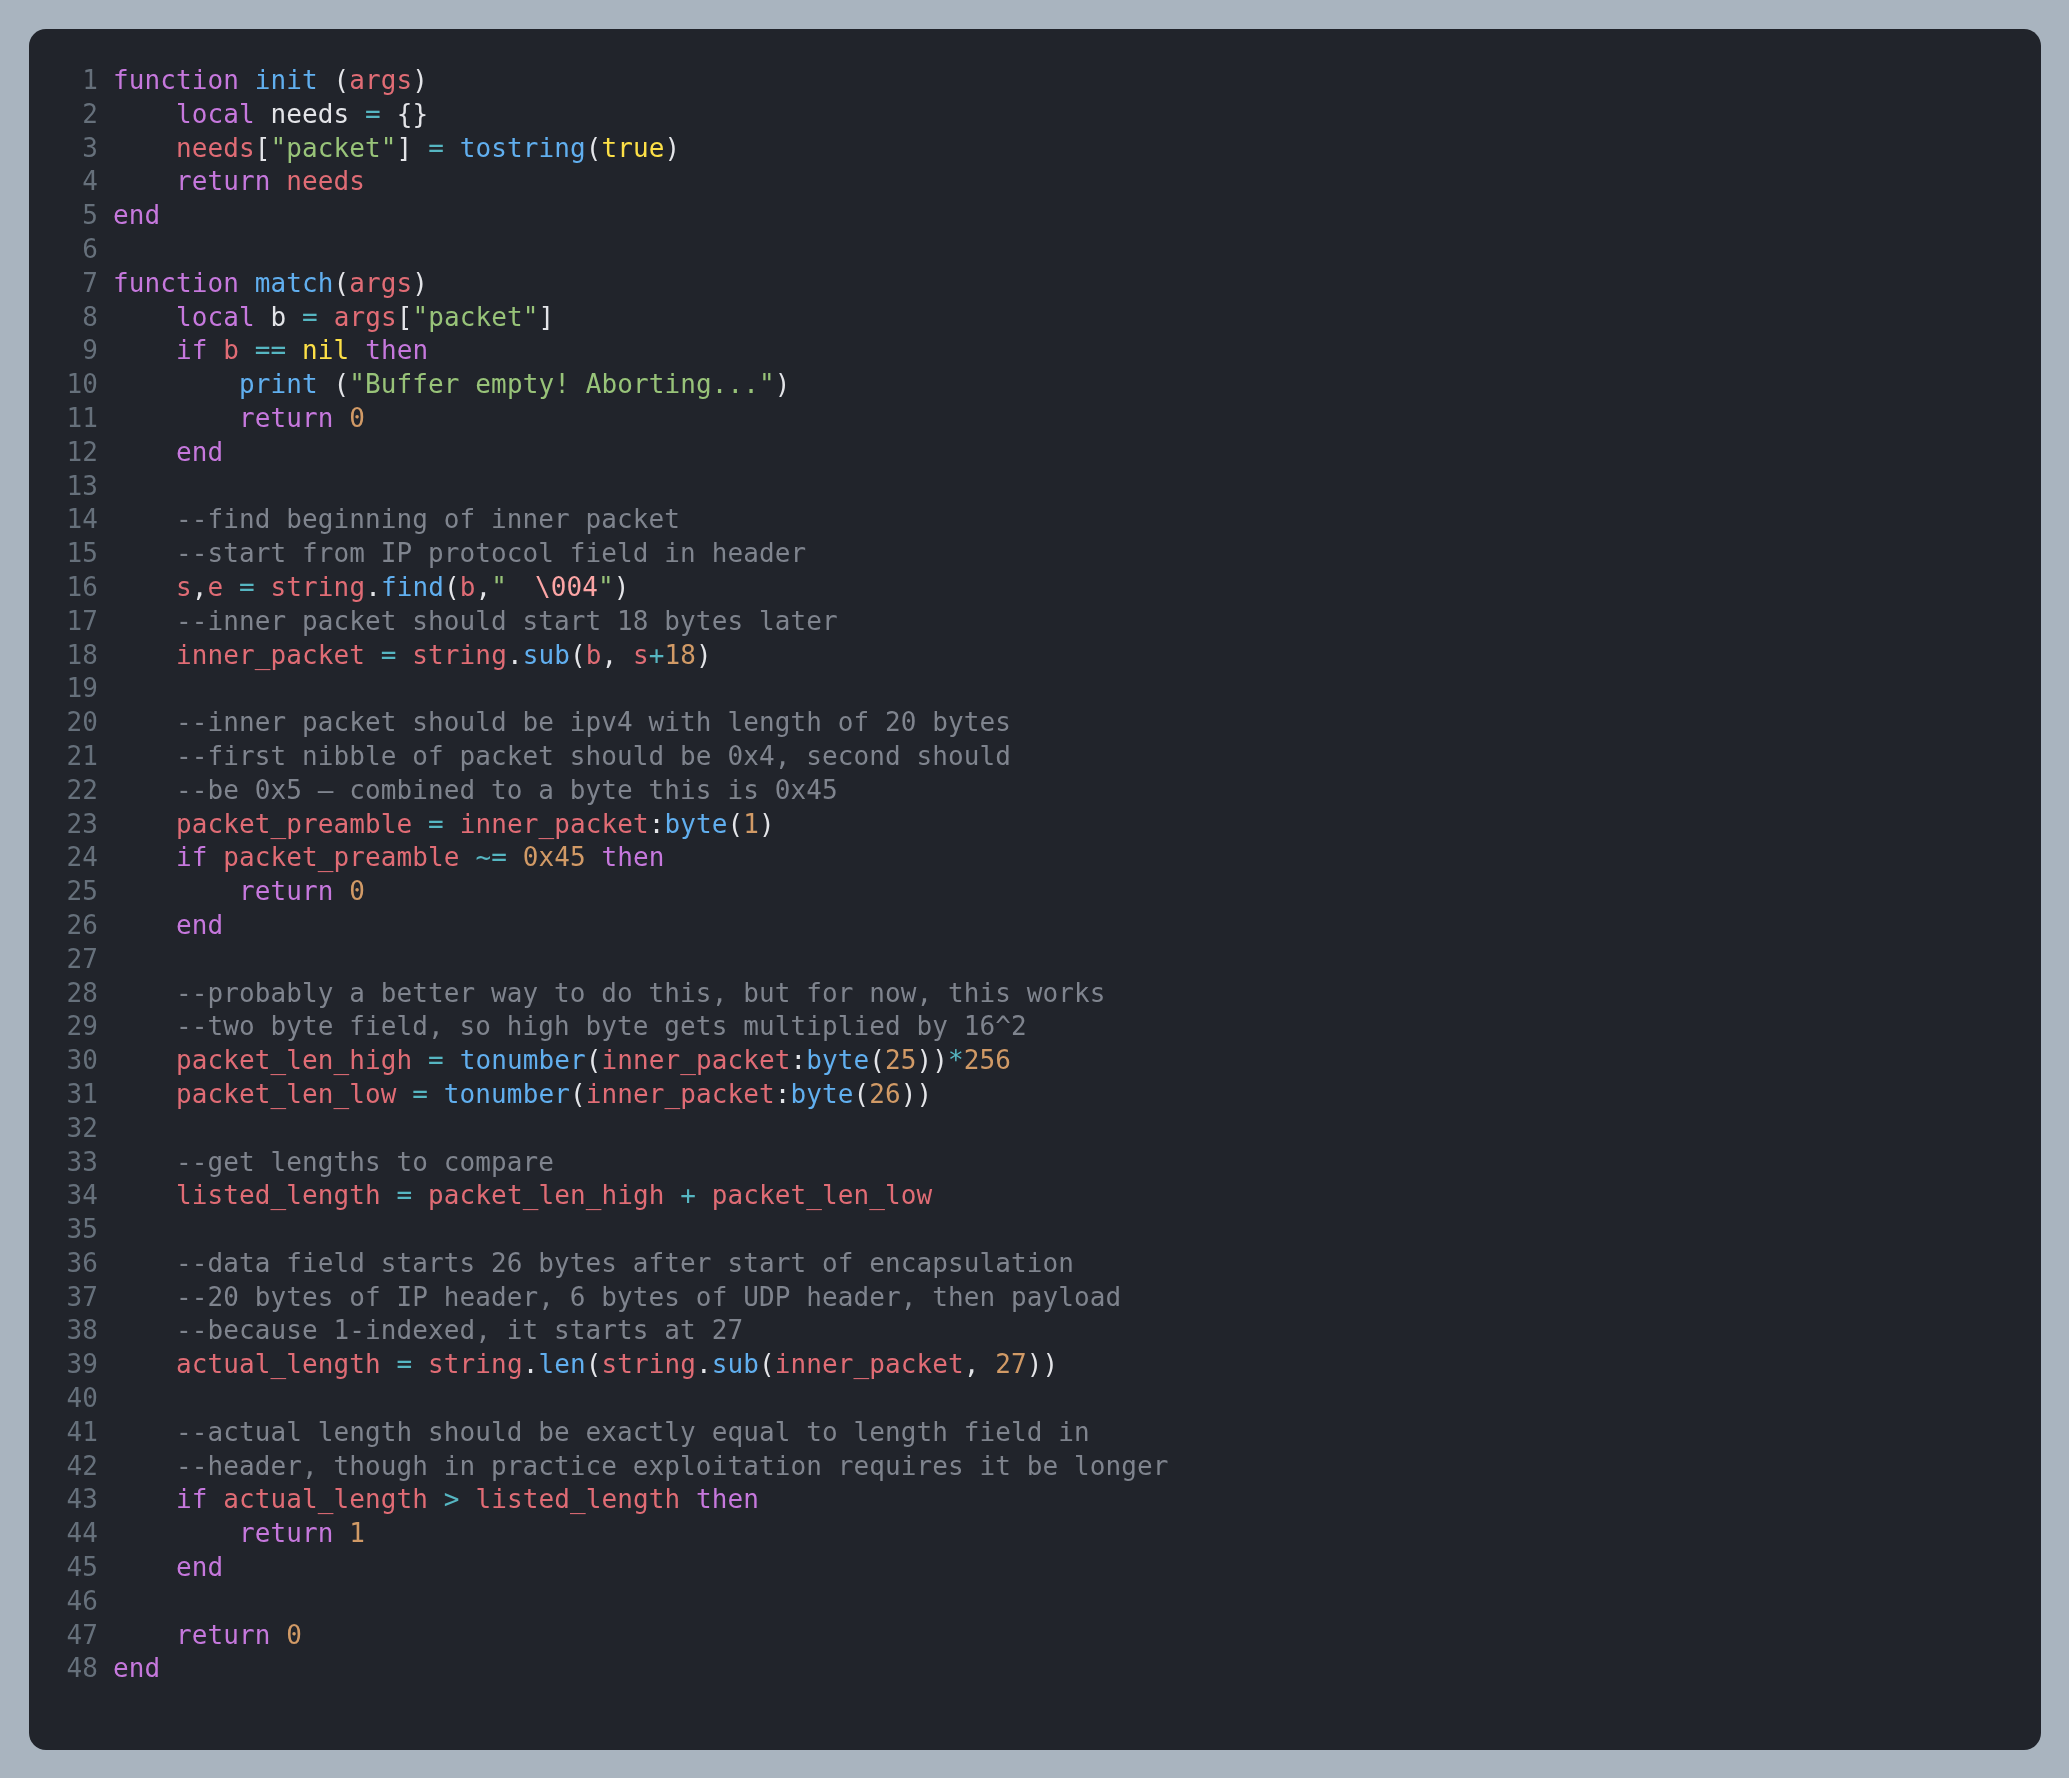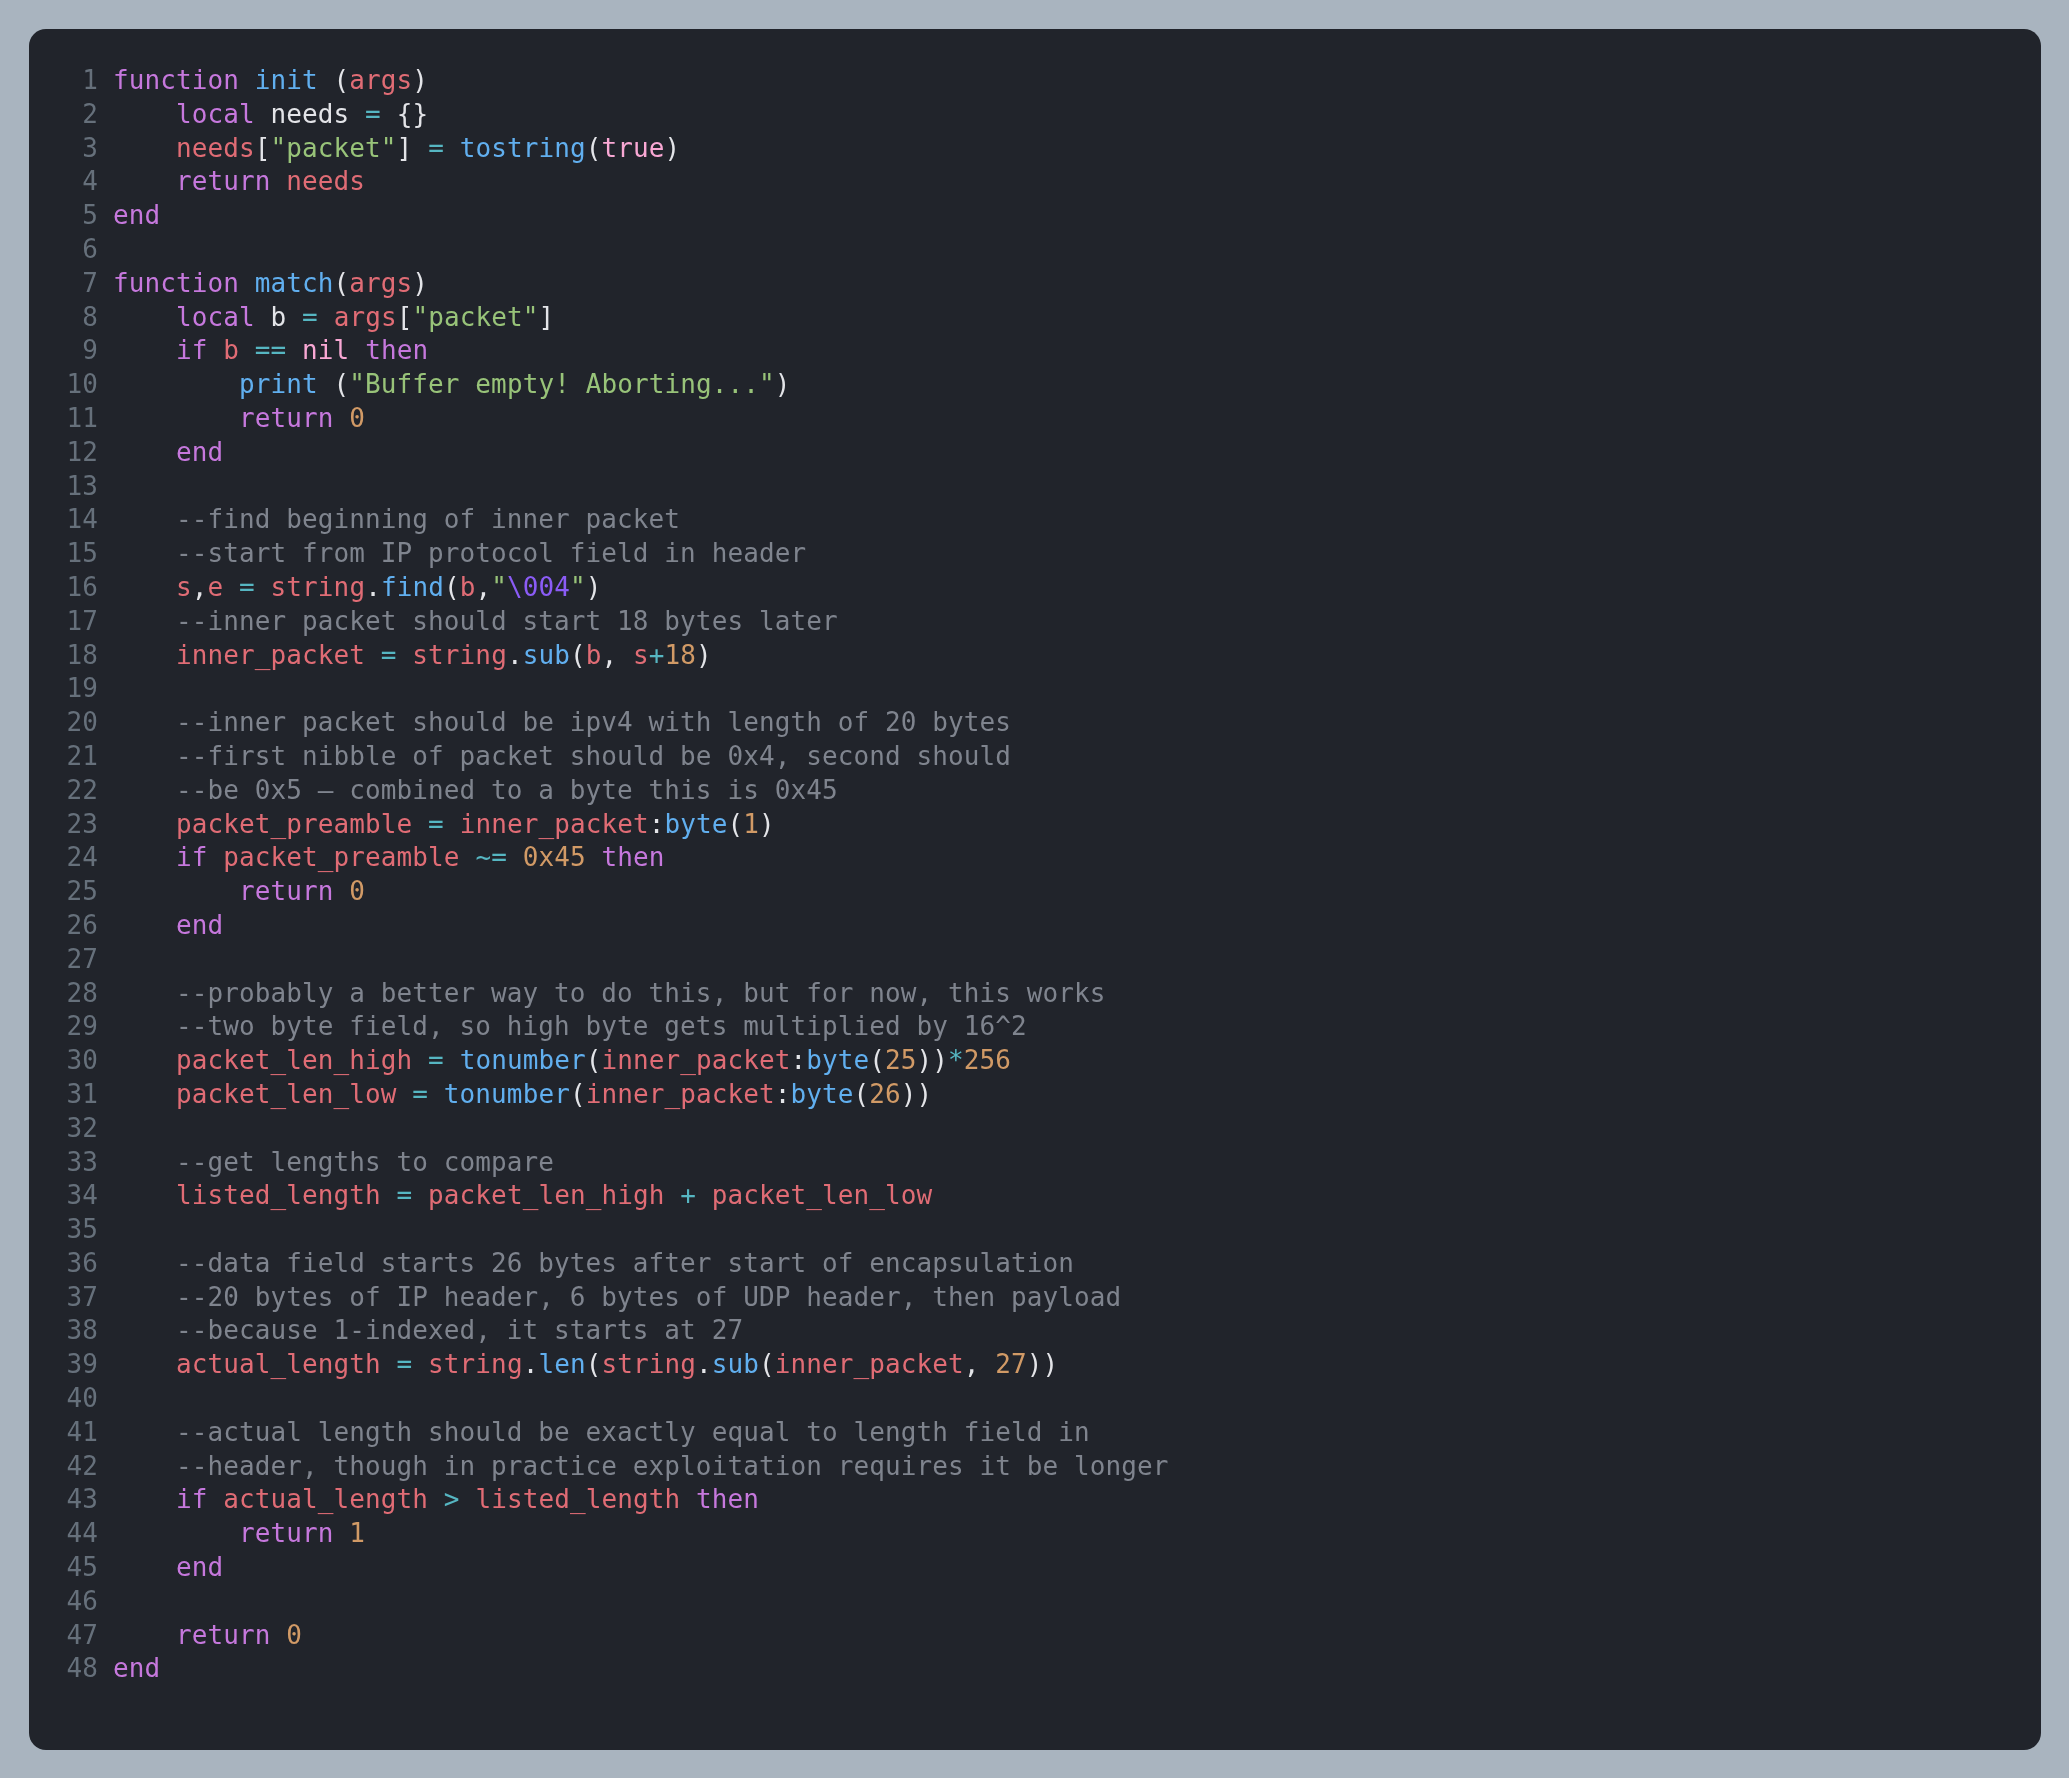--- a/index.html
+++ b/index.html
@@ -48,23 +48,23 @@
   .content {
     flex: 1;
     padding-right: 9px;
   }
   .tok-keyword { color: #c678dd; }
   .tok-plain   { color: #e3e4e8; }
   .tok-bracket { color: #e3e4e8; }
   .tok-ident   { color: #e06c75; }
   .tok-func    { color: #61afef; }
   .tok-string  { color: #98c379; }
-  .tok-escape  { color: #8b5cf6; }
+  .tok-escape  { color: #fca5a5; margin-left: 28px; }
   .tok-number  { color: #d19a66; }
-  .tok-const   { color: #f9a8d4; }
+  .tok-const   { color: #fde047; }
   .tok-comment { color: #7f848e; }
   .tok-opcyan  { color: #56b6c2; }
 </style>
 </head>
 <body>
 
 <div class="frame">
   <div class="code" id="code-container"><div class="row"><div class="gutter">1</div><div class="content"><span class="tok-keyword">function</span> <span class="tok-func">init</span> <span class="tok-bracket">(</span><span class="tok-ident">args</span><span class="tok-bracket">)</span></div></div><div class="row"><div class="gutter">2</div><div class="content">    <span class="tok-keyword">local</span> <span class="tok-plain">needs</span> <span class="tok-opcyan">=</span> <span class="tok-bracket">{</span><span class="tok-bracket">}</span></div></div><div class="row"><div class="gutter">3</div><div class="content">    <span class="tok-ident">needs</span><span class="tok-bracket">[</span><span class="tok-string">"packet"</span><span class="tok-bracket">]</span> <span class="tok-opcyan">=</span> <span class="tok-func">tostring</span><span class="tok-bracket">(</span><span class="tok-const">true</span><span class="tok-bracket">)</span></div></div><div class="row"><div class="gutter">4</div><div class="content">    <span class="tok-keyword">return</span> <span class="tok-ident">needs</span></div></div><div class="row"><div class="gutter">5</div><div class="content"><span class="tok-keyword">end</span></div></div><div class="row"><div class="gutter">6</div><div class="content">&nbsp;</div></div><div class="row"><div class="gutter">7</div><div class="content"><span class="tok-keyword">function</span> <span class="tok-func">match</span><span class="tok-bracket">(</span><span class="tok-ident">args</span><span class="tok-bracket">)</span></div></div><div class="row"><div class="gutter">8</div><div class="content">    <span class="tok-keyword">local</span> <span class="tok-plain">b</span> <span class="tok-opcyan">=</span> <span class="tok-ident">args</span><span class="tok-bracket">[</span><span class="tok-string">"packet"</span><span class="tok-bracket">]</span></div></div><div class="row"><div class="gutter">9</div><div class="content">    <span class="tok-keyword">if</span> <span class="tok-ident">b</span> <span class="tok-opcyan">==</span> <span class="tok-const">nil</span> <span class="tok-keyword">then</span></div></div><div class="row"><div class="gutter">10</div><div class="content">        <span class="tok-func">print</span> <span class="tok-bracket">(</span><span class="tok-string">"Buffer empty! Aborting..."</span><span class="tok-bracket">)</span></div></div><div class="row"><div class="gutter">11</div><div class="content">        <span class="tok-keyword">return</span> <span class="tok-number">0</span></div></div><div class="row"><div class="gutter">12</div><div class="content">    <span class="tok-keyword">end</span></div></div><div class="row"><div class="gutter">13</div><div class="content">&nbsp;</div></div><div class="row"><div class="gutter">14</div><div class="content">    <span class="tok-comment">--find beginning of inner packet</span></div></div><div class="row"><div class="gutter">15</div><div class="content">    <span class="tok-comment">--start from IP protocol field in header</span></div></div><div class="row"><div class="gutter">16</div><div class="content">    <span class="tok-ident">s</span>,<span class="tok-ident">e</span> <span class="tok-opcyan">=</span> <span class="tok-ident">string</span>.<span class="tok-func">find</span><span class="tok-bracket">(</span><span class="tok-ident">b</span>,<span class="tok-string">"</span><span class="tok-escape">\004</span><span class="tok-string">"</span><span class="tok-bracket">)</span></div></div><div class="row"><div class="gutter">17</div><div class="content">    <span class="tok-comment">--inner packet should start 18 bytes later</span></div></div><div class="row"><div class="gutter">18</div><div class="content">    <span class="tok-ident">inner_packet</span> <span class="tok-opcyan">=</span> <span class="tok-ident">string</span>.<span class="tok-func">sub</span><span class="tok-bracket">(</span><span class="tok-ident">b</span>, <span class="tok-ident">s</span><span class="tok-opcyan">+</span><span class="tok-number">18</span><span class="tok-bracket">)</span></div></div><div class="row"><div class="gutter">19</div><div class="content">&nbsp;</div></div><div class="row"><div class="gutter">20</div><div class="content">    <span class="tok-comment">--inner packet should be ipv4 with length of 20 bytes</span></div></div><div class="row"><div class="gutter">21</div><div class="content">    <span class="tok-comment">--first nibble of packet should be 0x4, second should</span></div></div><div class="row"><div class="gutter">22</div><div class="content">    <span class="tok-comment">--be 0x5 — combined to a byte this is 0x45</span></div></div><div class="row"><div class="gutter">23</div><div class="content">    <span class="tok-ident">packet_preamble</span> <span class="tok-opcyan">=</span> <span class="tok-ident">inner_packet</span>:<span class="tok-func">byte</span><span class="tok-bracket">(</span><span class="tok-number">1</span><span class="tok-bracket">)</span></div></div><div class="row"><div class="gutter">24</div><div class="content">    <span class="tok-keyword">if</span> <span class="tok-ident">packet_preamble</span> <span class="tok-opcyan">~=</span> <span class="tok-number">0x45</span> <span class="tok-keyword">then</span></div></div><div class="row"><div class="gutter">25</div><div class="content">        <span class="tok-keyword">return</span> <span class="tok-number">0</span></div></div><div class="row"><div class="gutter">26</div><div class="content">    <span class="tok-keyword">end</span></div></div><div class="row"><div class="gutter">27</div><div class="content">&nbsp;</div></div><div class="row"><div class="gutter">28</div><div class="content">    <span class="tok-comment">--probably a better way to do this, but for now, this works</span></div></div><div class="row"><div class="gutter">29</div><div class="content">    <span class="tok-comment">--two byte field, so high byte gets multiplied by 16^2</span></div></div><div class="row"><div class="gutter">30</div><div class="content">    <span class="tok-ident">packet_len_high</span> <span class="tok-opcyan">=</span> <span class="tok-func">tonumber</span><span class="tok-bracket">(</span><span class="tok-ident">inner_packet</span>:<span class="tok-func">byte</span><span class="tok-bracket">(</span><span class="tok-number">25</span><span class="tok-bracket">)</span><span class="tok-bracket">)</span><span class="tok-opcyan">*</span><span class="tok-number">256</span></div></div><div class="row"><div class="gutter">31</div><div class="content">    <span class="tok-ident">packet_len_low</span> <span class="tok-opcyan">=</span> <span class="tok-func">tonumber</span><span class="tok-bracket">(</span><span class="tok-ident">inner_packet</span>:<span class="tok-func">byte</span><span class="tok-bracket">(</span><span class="tok-number">26</span><span class="tok-bracket">)</span><span class="tok-bracket">)</span></div></div><div class="row"><div class="gutter">32</div><div class="content">&nbsp;</div></div><div class="row"><div class="gutter">33</div><div class="content">    <span class="tok-comment">--get lengths to compare</span></div></div><div class="row"><div class="gutter">34</div><div class="content">    <span class="tok-ident">listed_length</span> <span class="tok-opcyan">=</span> <span class="tok-ident">packet_len_high</span> <span class="tok-opcyan">+</span> <span class="tok-ident">packet_len_low</span></div></div><div class="row"><div class="gutter">35</div><div class="content">&nbsp;</div></div><div class="row"><div class="gutter">36</div><div class="content">    <span class="tok-comment">--data field starts 26 bytes after start of encapsulation</span></div></div><div class="row"><div class="gutter">37</div><div class="content">    <span class="tok-comment">--20 bytes of IP header, 6 bytes of UDP header, then payload</span></div></div><div class="row"><div class="gutter">38</div><div class="content">    <span class="tok-comment">--because 1-indexed, it starts at 27</span></div></div><div class="row"><div class="gutter">39</div><div class="content">    <span class="tok-ident">actual_length</span> <span class="tok-opcyan">=</span> <span class="tok-ident">string</span>.<span class="tok-func">len</span><span class="tok-bracket">(</span><span class="tok-ident">string</span>.<span class="tok-func">sub</span><span class="tok-bracket">(</span><span class="tok-ident">inner_packet</span>, <span class="tok-number">27</span><span class="tok-bracket">)</span><span class="tok-bracket">)</span></div></div><div class="row"><div class="gutter">40</div><div class="content">&nbsp;</div></div><div class="row"><div class="gutter">41</div><div class="content">    <span class="tok-comment">--actual length should be exactly equal to length field in</span></div></div><div class="row"><div class="gutter">42</div><div class="content">    <span class="tok-comment">--header, though in practice exploitation requires it be longer</span></div></div><div class="row"><div class="gutter">43</div><div class="content">    <span class="tok-keyword">if</span> <span class="tok-ident">actual_length</span> <span class="tok-opcyan">&gt;</span> <span class="tok-ident">listed_length</span> <span class="tok-keyword">then</span></div></div><div class="row"><div class="gutter">44</div><div class="content">        <span class="tok-keyword">return</span> <span class="tok-number">1</span></div></div><div class="row"><div class="gutter">45</div><div class="content">    <span class="tok-keyword">end</span></div></div><div class="row"><div class="gutter">46</div><div class="content">&nbsp;</div></div><div class="row"><div class="gutter">47</div><div class="content">    <span class="tok-keyword">return</span> <span class="tok-number">0</span></div></div><div class="row"><div class="gutter">48</div><div class="content"><span class="tok-keyword">end</span></div></div></div>
 </div>
 

